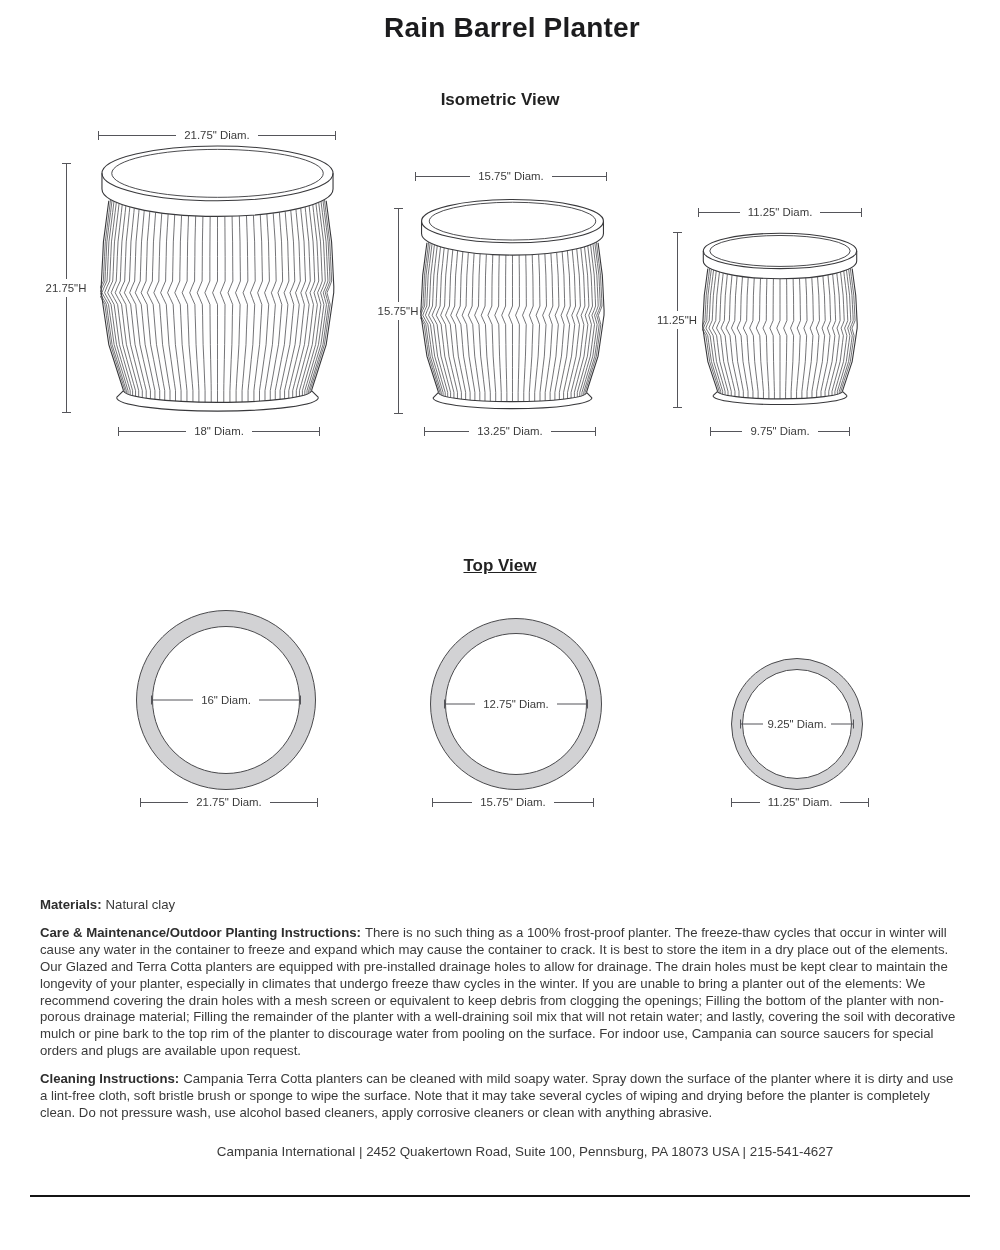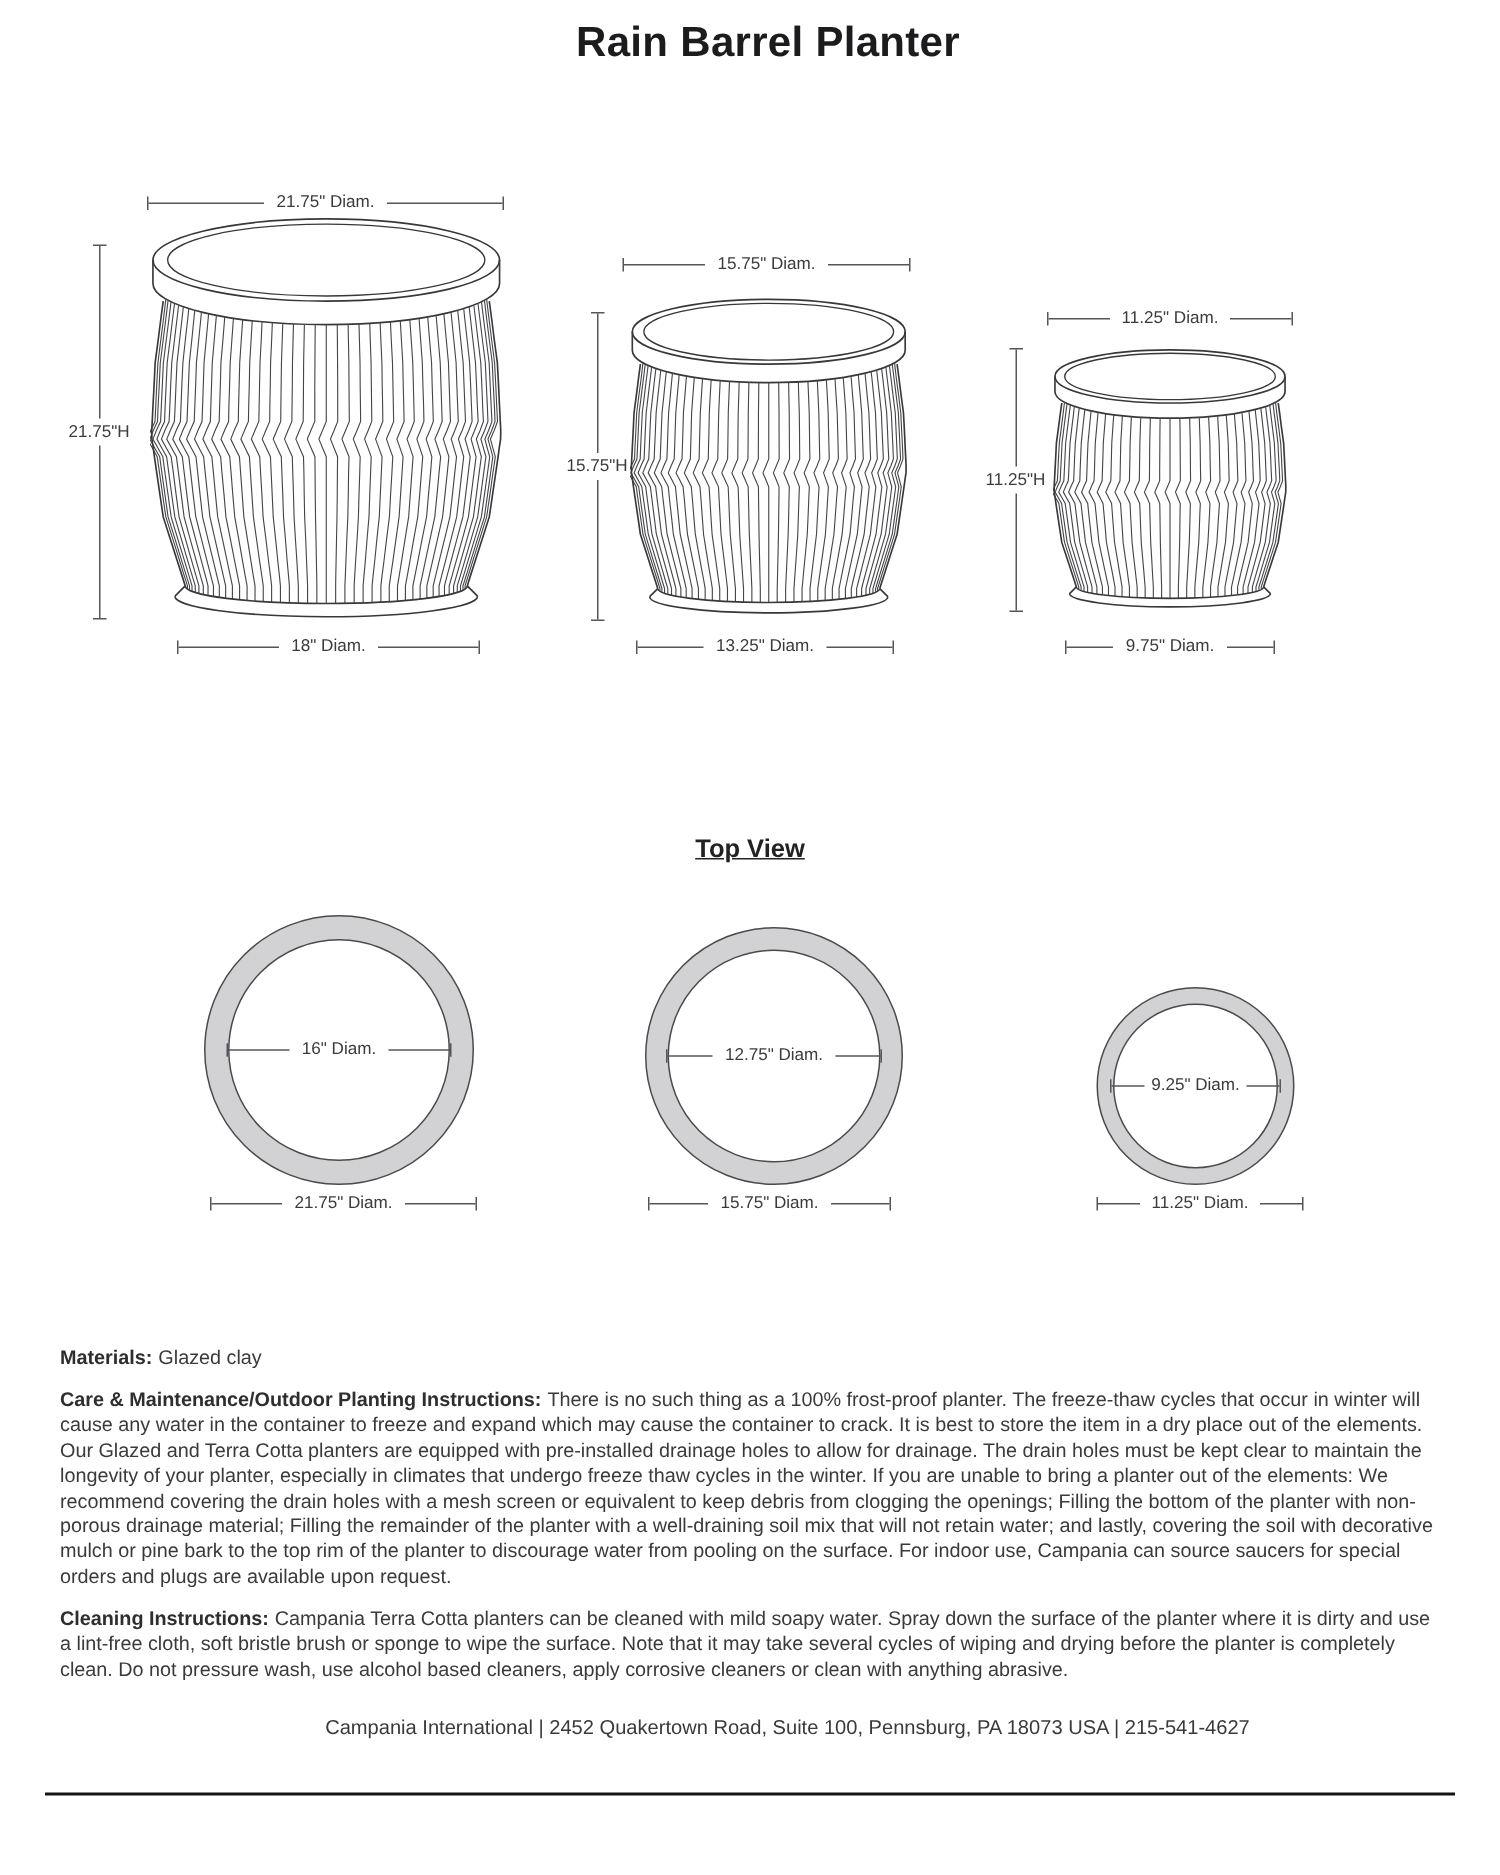--- a/index.html
+++ b/index.html
@@ -42,20 +42,21 @@
   .footer-sep{color:#6a6a6a;padding:0 5px;}
   .footer-link{color:#2a6cad;text-decoration:underline;cursor:pointer;}
 </style>
 </head>
 <body>
 
 <div class="page">
 
   <div class="abs doc-title">Rain Barrel Planter</div>
 
+  <div class="abs sec-heading" style="top:90px;">Isometric View</div>
 
   <div class="abs hdim" style="left:98px;top:128px;width:238px;">
     <span class="tick"></span>
       <span class="line"></span>
       <span class="lbl">21.75" Diam.</span>
       <span class="line"></span>
       <span class="tick"></span>
   </div>
   <div class="abs vdim" style="left:40px;top:163px;width:52px;height:250px;">
     <span class="tick"></span>
@@ -196,21 +197,21 @@
   </div>
   <div class="abs hdim" style="left:731px;top:795px;width:138px;">
     <span class="tick"></span>
       <span class="line"></span>
       <span class="lbl">11.25" Diam.</span>
       <span class="line"></span>
       <span class="tick"></span>
   </div>
 
   <div class="abs textblock">
-    <p><span class="plabel">Materials:</span><span>Glazed clay</span></p>
+    <p><span class="plabel">Materials:</span><span>Natural clay</span></p>
     <p><span class="plabel">Care &amp; Maintenance/Outdoor Planting Instructions:</span><span>There is no such thing as a 100% frost-proof planter. The freeze-thaw cycles that occur in winter will cause any water in the container to freeze and expand which may cause the container to crack. It is best to store the item in a dry place out of the elements. Our Glazed and Terra Cotta planters are equipped with pre-installed drainage holes to allow for drainage. The drain holes must be kept clear to maintain the longevity of your planter, especially in climates that undergo freeze thaw cycles in the winter. If you are unable to bring a planter out of the elements: We recommend covering the drain holes with a mesh screen or equivalent to keep debris from clogging the openings; Filling the bottom of the planter with non-porous drainage material; Filling the remainder of the planter with a well-draining soil mix that will not retain water; and lastly, covering the soil with decorative mulch or pine bark to the top rim of the planter to discourage water from pooling on the surface. For indoor use, Campania can source saucers for special orders and plugs are available upon request.</span></p>
     <p><span class="plabel">Cleaning Instructions:</span><span>Campania Terra Cotta planters can be cleaned with mild soapy water. Spray down the surface of the planter where it is dirty and use a lint-free cloth, soft bristle brush or sponge to wipe the surface. Note that it may take several cycles of wiping and drying before the planter is completely clean. Do not pressure wash, use alcohol based cleaners, apply corrosive cleaners or clean with anything abrasive.</span></p>
   </div>
 
   <div class="abs footer-rule"></div>
   <div class="abs footer-line" style="top:1144px;margin-left:25px;">Campania International | 2452 Quakertown Road, Suite 100, Pennsburg, PA 18073 USA | 215-541-4627</div>
 
 </div>
 
 </body></html>

